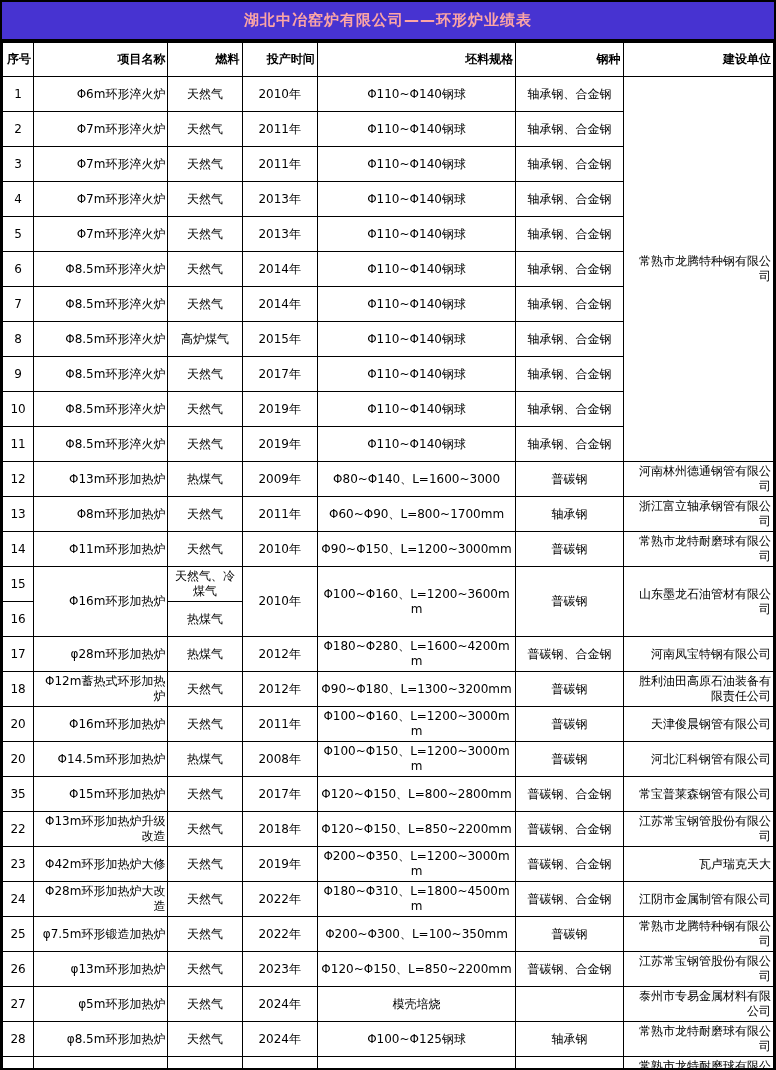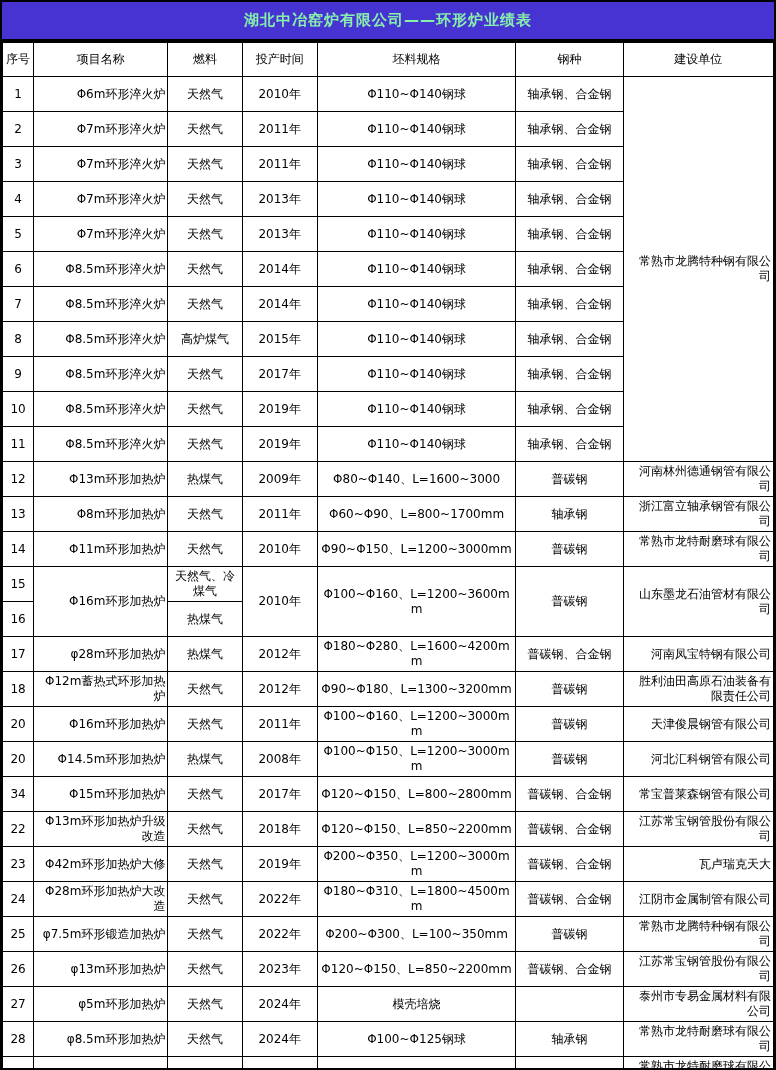--- a/index.html
+++ b/index.html
@@ -20,36 +20,36 @@
   }
   table.perf th, table.perf td{
     border:1px solid #000;
     padding:1px 2px;
     text-align:center;
     vertical-align:middle;
     line-height:1.25;
     overflow:hidden;
     word-break:break-all;
   }
-  table.perf th{font-weight:normal;height:31px;}
+  table.perf th{font-weight:bold;height:31px;text-align:right;}
   table.perf td{height:32px;}
   table.perf td.left{text-align:right;padding-left:4px;}
   col.c-no{width:31px;}
   col.c-name{width:134px;}
   col.c-fuel{width:74px;}
   col.c-year{width:75px;}
   col.c-spec{width:198px;}
   col.c-steel{width:107px;}
   col.c-company{width:150px;}
 </style>
 </head>
 <body>
 
 <div class="sheet">
-  <div class="title-bar" style="background: rgb(71, 51, 209); color: #86efac;">
+  <div class="title-bar" style="background: rgb(71, 51, 209); color: #fca5a5;">
     <span>湖北中冶窑炉有限公司——环形炉业绩表</span>
   </div>
   <table class="perf">
     <colgroup>
       <col class="c-no">
         <col class="c-name">
         <col class="c-fuel">
         <col class="c-year">
       <col class="c-spec">
         <col class="c-steel">
@@ -226,21 +226,21 @@
         <tr>
           <td>20</td>
           <td class="left">Φ14.5m环形加热炉</td>
           <td>热煤气</td>
           <td>2008年</td>
           <td>Φ100~Φ150、L=1200~3000mm</td>
           <td>普碳钢</td>
           <td class="left">河北汇科钢管有限公司</td>
         </tr>
         <tr>
-          <td>34</td>
+          <td>35</td>
           <td class="left">Φ15m环形加热炉</td>
           <td>天然气</td>
           <td>2017年</td>
           <td>Φ120~Φ150、L=800~2800mm</td>
           <td>普碳钢、合金钢</td>
           <td class="left">常宝普莱森钢管有限公司</td>
         </tr>
         <tr>
           <td>22</td>
           <td class="left">Φ13m环形加热炉升级改造</td>

